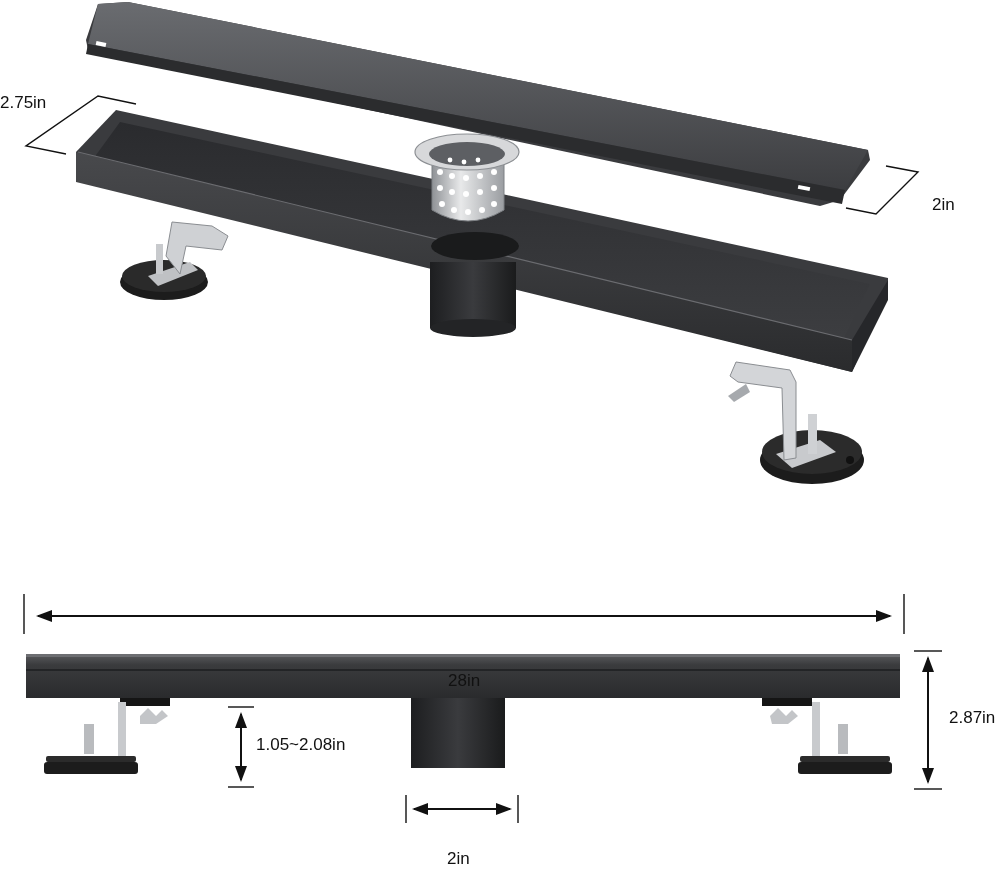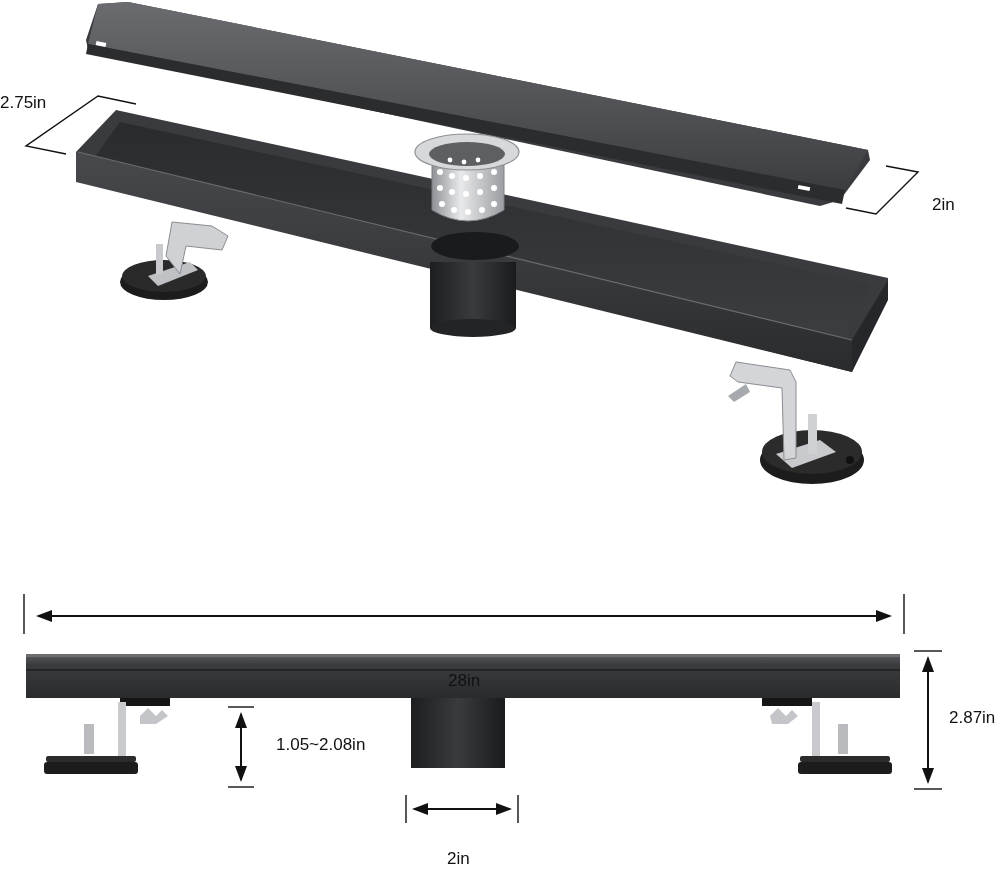--- a/index.html
+++ b/index.html
@@ -177,16 +177,16 @@
     <line x1="406" y1="795" x2="406" y2="823"></line>
     <line x1="518" y1="795" x2="518" y2="823"></line>
     <line x1="414" y1="809" x2="510" y2="809" stroke-width="2" marker-start="url(#arrowStart)" marker-end="url(#arrowEnd)"></line>
   </g>
 </svg>
 
   
   <div class="dim-label" style="left:0px; top:94px;">2.75in</div>
   <div class="dim-label" style="left:932px; top:196px;">2in</div>
   <div class="dim-label" style="left:448px; top:624px;margin-top:48px;">28in</div>
-  <div class="dim-label" style="left:276px; top:736px;">1.05~2.08in</div>
+  <div class="dim-label" style="left:256px; top:736px;">1.05~2.08in</div>
   <div class="dim-label" style="left:943px; top:709px;margin-left:6px;">2.87in</div>
   <div class="dim-label" style="left:447px; top:850px;">2in</div>
 </div>
 
 </body></html>

